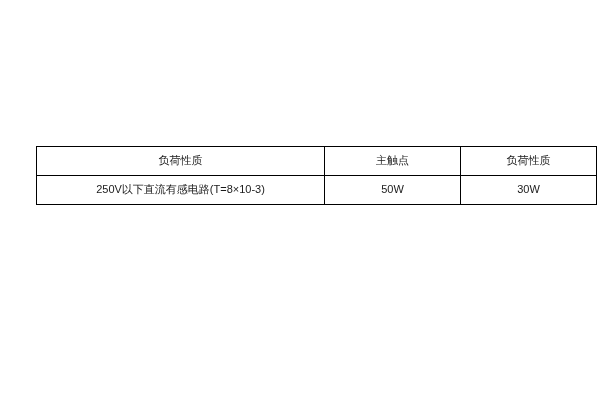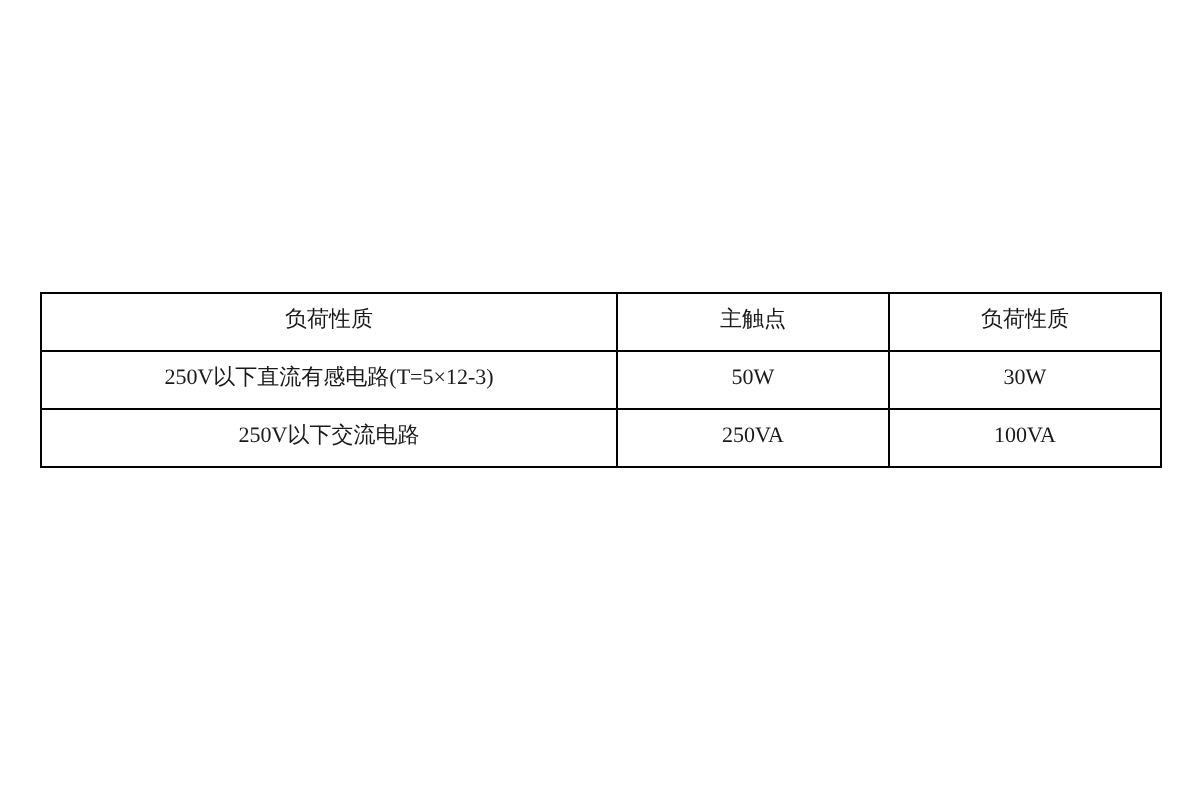--- a/index.html
+++ b/index.html
@@ -14,24 +14,23 @@
     overflow: hidden;
   }
   .page {
     position: relative;
     width: 600px;
     height: 400px;
     background: #ffffff;
   }
   .table-wrap {
     position: absolute;
-    left: 20px;
+    left: 36px;
     top: 146px;
     width: 560px;
-    font-family: Liberation Serif, serif;
   }
   table.spec {
     border-collapse: collapse;
     width: 560px;
     table-layout: fixed;
     background: #ffffff;
   }
   table.spec td {
     border: 1px solid #000000;
     height: 28px;
@@ -58,25 +57,20 @@
         <col class="c2">
         <col class="c3">
       </colgroup>
       <tbody>
         <tr>
           <td>负荷性质</td>
           <td>主触点</td>
           <td>负荷性质</td>
         </tr>
         <tr>
-          <td>250V以下直流有感电路(T=5×12-3)</td>
+          <td>250V以下直流有感电路(T=8×10-3)</td>
           <td>50W</td>
           <td>30W</td>
-        </tr>
-        <tr>
-          <td>250V以下交流电路</td>
-          <td>250VA</td>
-          <td>100VA</td>
         </tr>
       </tbody>
     </table>
   </div>
 </div>
 
 </body></html>

